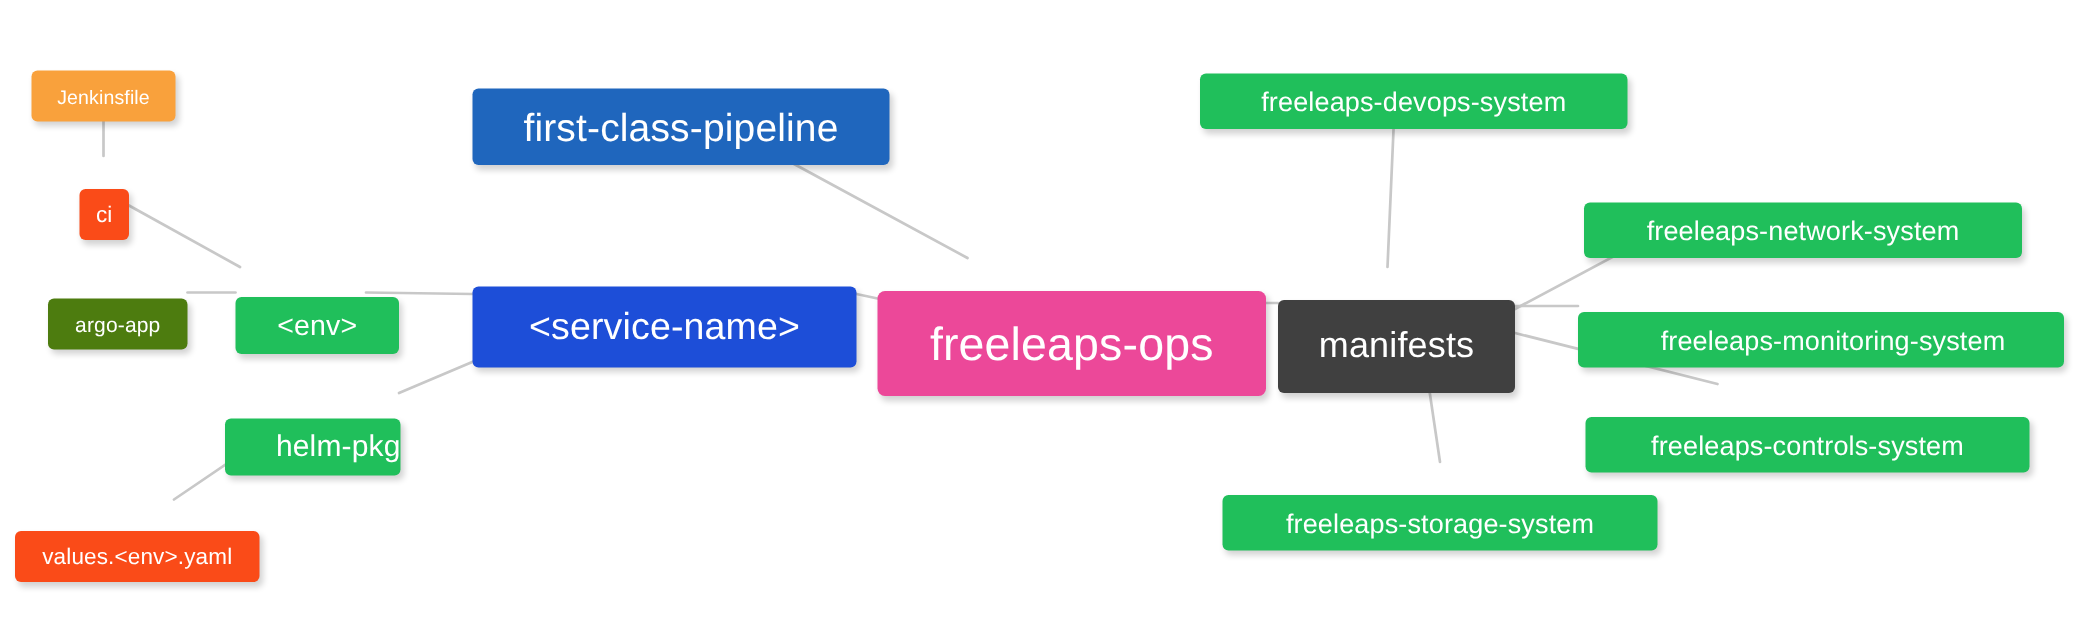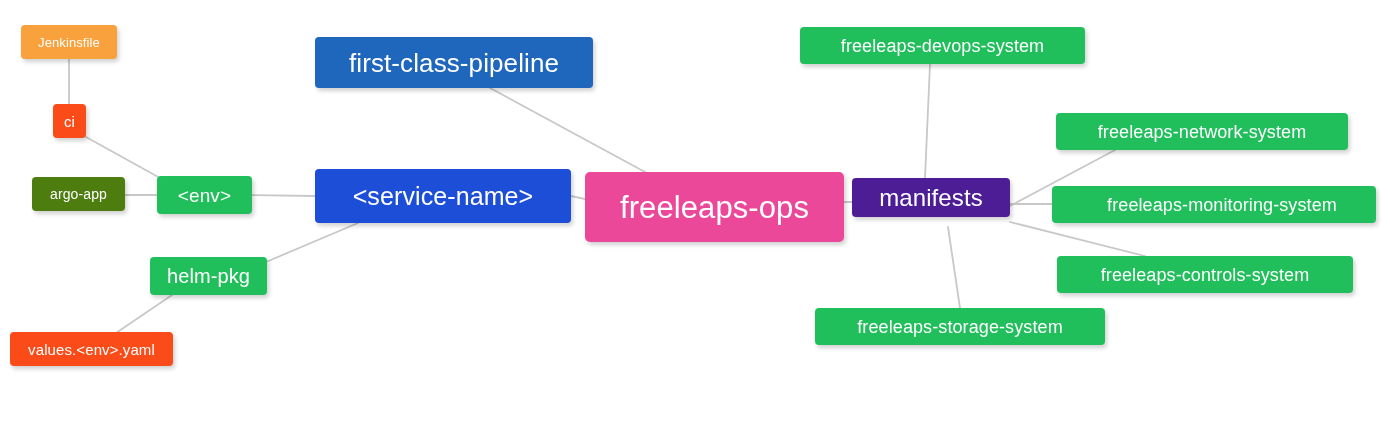--- a/index.html
+++ b/index.html
@@ -35,20 +35,21 @@
     justify-content: center;
     color: #ffffff;
     border-radius: 4px;
     white-space: nowrap;
     line-height: 1;
     letter-spacing: 0.1px;
     box-shadow: 2px 3px 4px rgba(0,0,0,0.18);
     text-align: center;
     z-index: 2;
     cursor: default;
+    margin-top: 22px;
   }
   .node.root {
     border-radius: 5px;
   }
 </style>
 </head>
 <body>
 
 <div id="canvas">
   <svg id="edges" viewBox="0 0 1390 421" xmlns="http://www.w3.org/2000/svg">
@@ -70,36 +71,36 @@
   <div id="node-layer">
       <div class="node" style="left: 21px; top: 25px; width: 96px; height: 34px; background: rgb(249, 161, 60); font-size: 13px;">
         <span>Jenkinsfile</span>
       </div>
       <div class="node" style="left: 53px; top: 104px; width: 33px; height: 34px; background: rgb(250, 75, 24); font-size: 15px;">
         <span>ci</span>
       </div>
       <div class="node" style="left: 32px; top: 177px; width: 93px; height: 34px; background: #4d7c0f; font-size: 14px;">
         <span>argo-app</span>
       </div>
-      <div class="node" style="left: 157px; top: 176px; width: 95px; height: 38px; background: rgb(32, 191, 91); font-size: 19px;">
+      <div class="node" style="left: 157px; top: 176px; width: 109px; height: 38px; background: rgb(32, 191, 91); font-size: 19px;">
         <span>&lt;env&gt;</span>
       </div>
       <div class="node" style="left: 315px; top: 169px; width: 256px; height: 54px; background: #1d4ed8; font-size: 25px;">
         <span>&lt;service-name&gt;</span>
       </div>
       <div class="node" style="left: 315px; top: 37px; width: 278px; height: 51px; background: rgb(31, 102, 189); font-size: 26px;">
         <span>first-class-pipeline</span>
       </div>
       <div class="node root" style="left: 585px; top: 172px; width: 259px; height: 70px; background: #ec4899; font-size: 31px;">
         <span>freeleaps-ops</span>
       </div>
-      <div class="node" style="left: 852px; top: 178px; width: 158px; height: 39px; background: #4c1d95; font-size: 24px;">
+      <div class="node" style="left: 852px; top: 178px; width: 158px; height: 62px; background: #404040; font-size: 24px;">
         <span>manifests</span>
       </div>
-      <div class="node" style="left: 150px; top: 257px; width: 117px; height: 38px; background: rgb(32, 191, 91); font-size: 20px;">
+      <div class="node" style="left: 150px; top: 257px; width: 117px; height: 38px; background: rgb(32, 191, 91); font-size: 20px; justify-content: flex-end;">
         <span>helm-pkg</span>
       </div>
       <div class="node" style="left: 10px; top: 332px; width: 163px; height: 34px; background: rgb(250, 75, 24); font-size: 15px;">
         <span>values.&lt;env&gt;.yaml</span>
       </div>
       <div class="node" style="left: 800px; top: 27px; width: 285px; height: 37px; background: rgb(32, 191, 91); font-size: 18px;">
         <span>freeleaps-devops-system</span>
       </div>
       <div class="node" style="left: 1056px; top: 113px; width: 292px; height: 37px; background: rgb(32, 191, 91); font-size: 18px;">
         <span>freeleaps-network-system</span>

